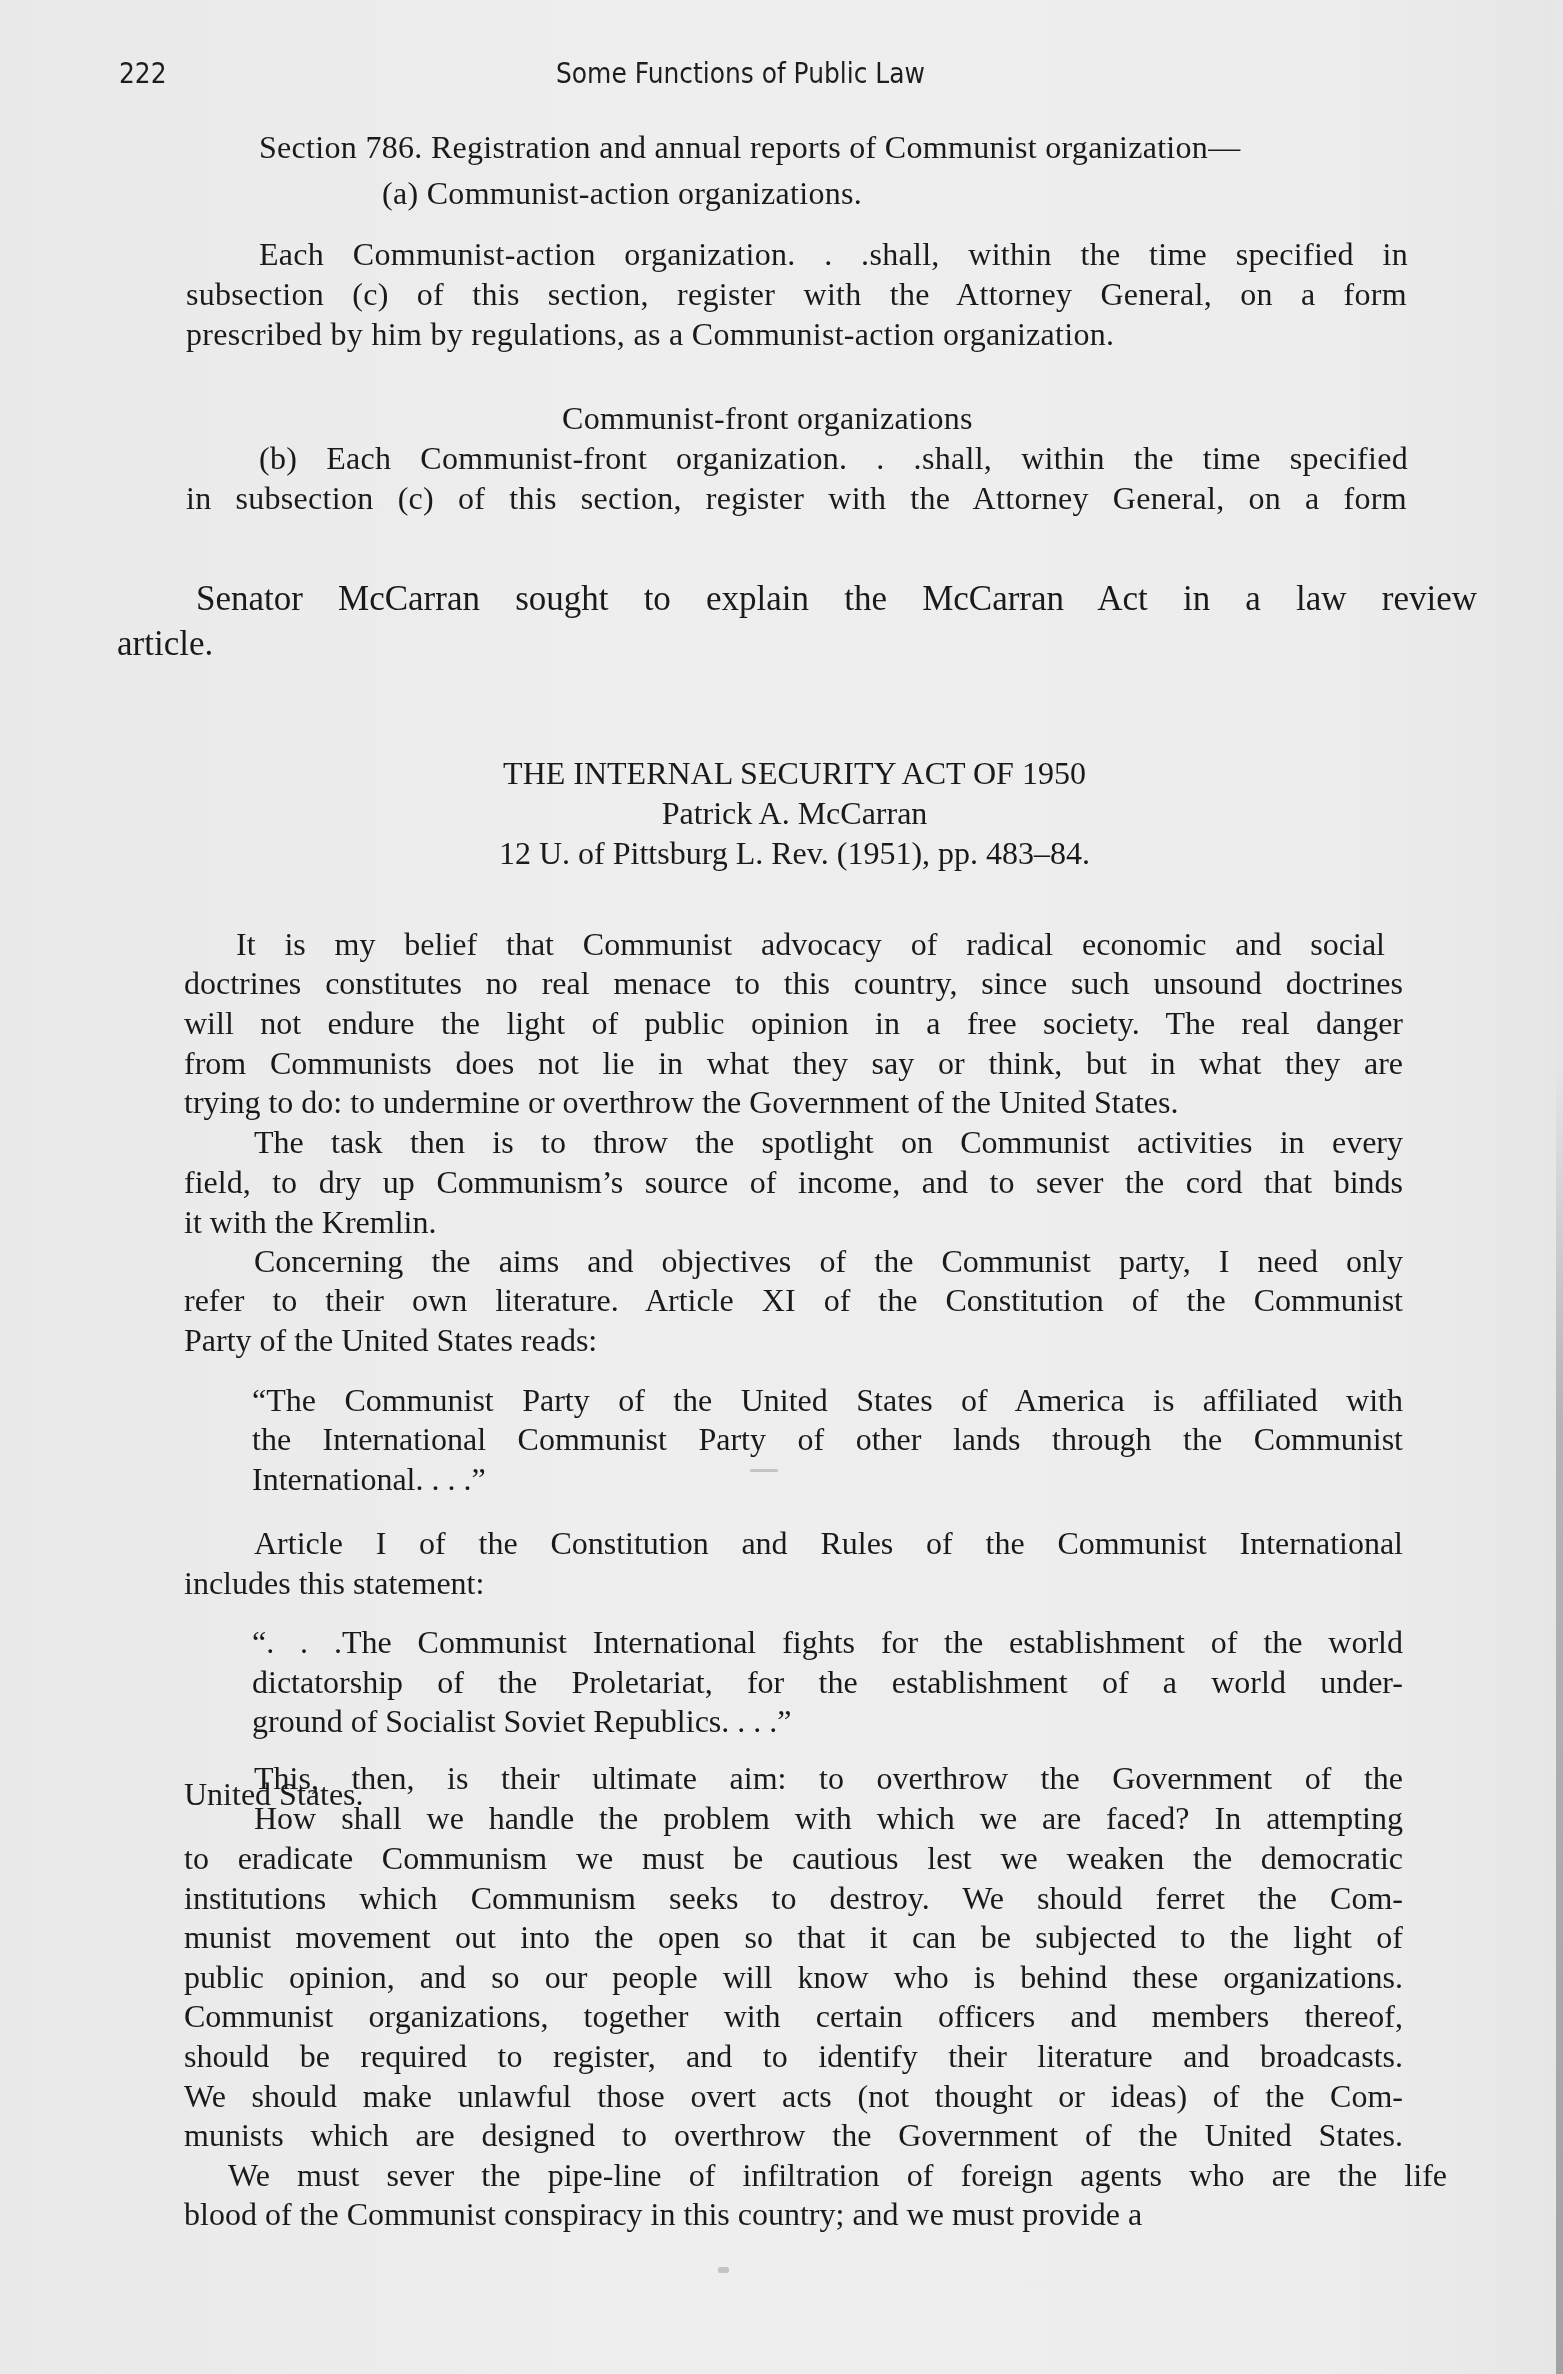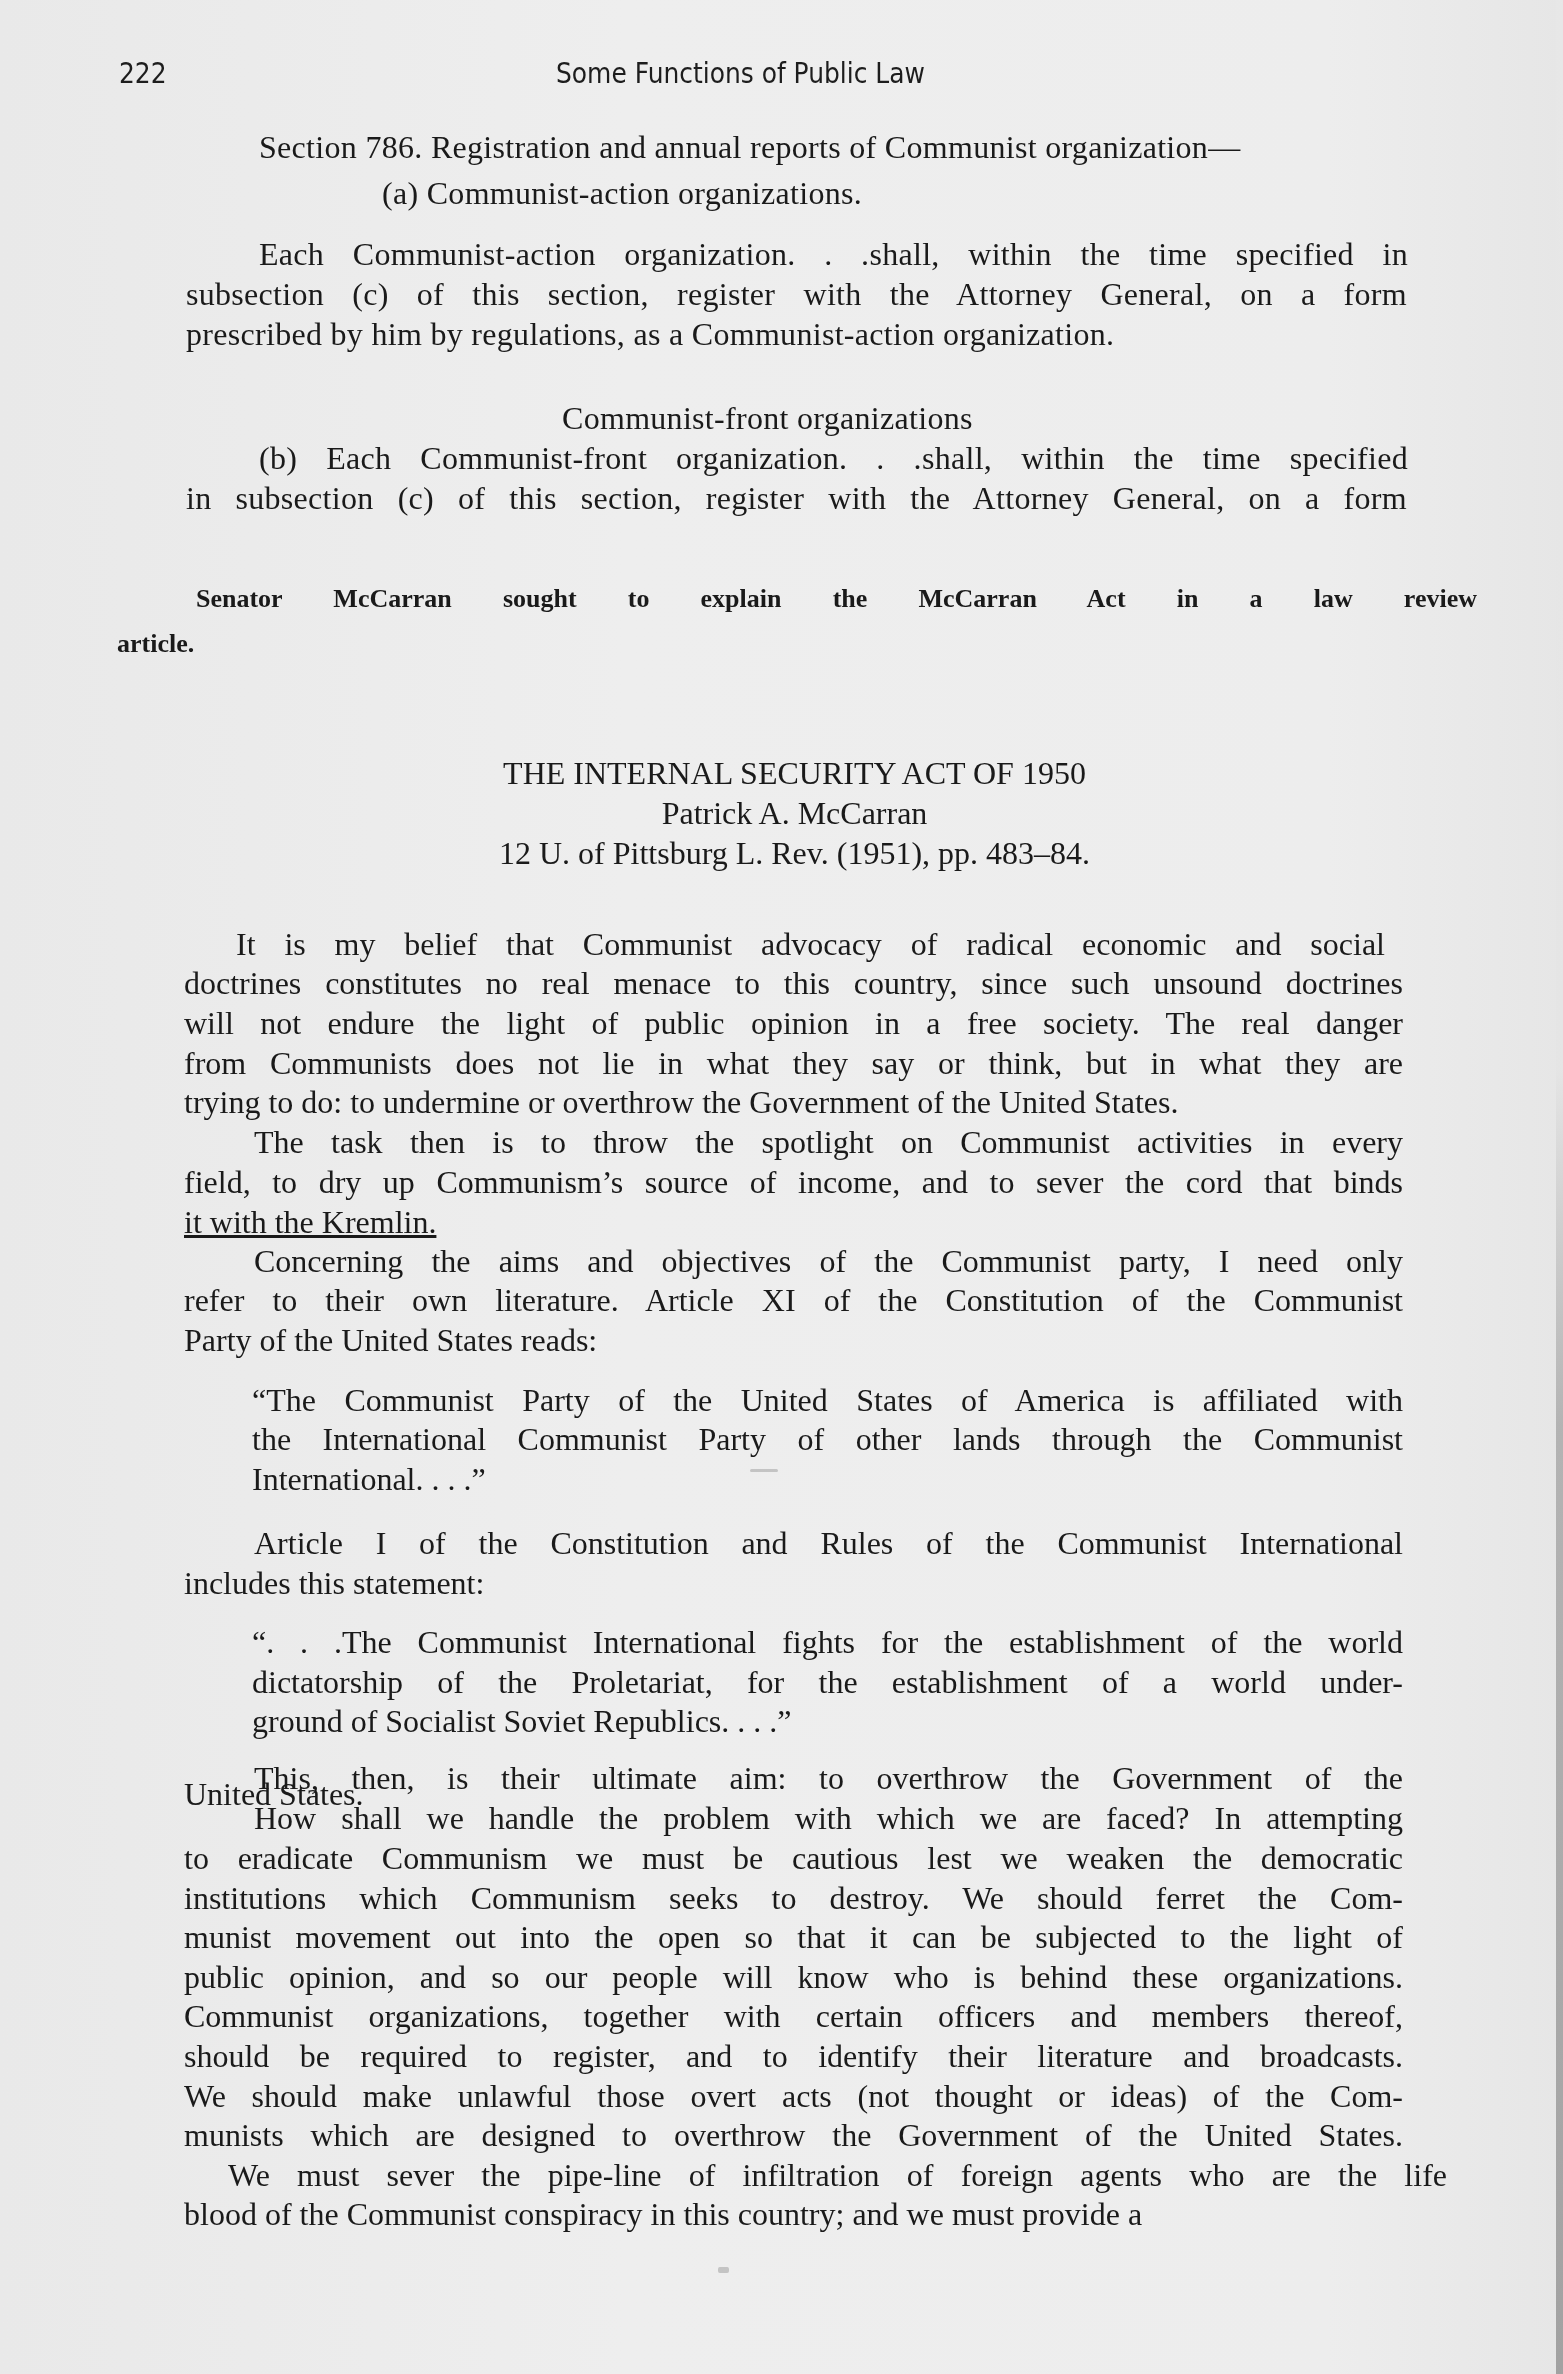--- a/index.html
+++ b/index.html
@@ -25,21 +25,21 @@
     .running-head {
       font-family: "DejaVu Sans", "Liberation Sans", sans-serif;
       font-size: 29px;
       color: #1d1d1d;
       transform: scaleX(0.86);
       transform-origin: left top;
     }
     .stat { font-size: 32px; line-height: 40px; letter-spacing: 0.3px; }
     .line { position: absolute; white-space: nowrap; }
     .j { display: block; text-align: justify; text-align-last: justify; }
-    .lead { font-size: 26px; line-height: 45px; font-weight: bold; }
+    .lead { font-size: 35px; line-height: 45px; }
     .title { font-size: 32px; line-height: 40px; text-align: center; }
     .body { font-size: 32px; line-height: 40px; }
     .it { }
     .speck { position: absolute; background: #9a9a9a; opacity: 0.5; border-radius: 1.9px; }
   </style>
 </head>
 <body>
 
 <div class="page">
 
@@ -88,21 +88,21 @@
       <div class="line body" style="left: 184px; top: 1043px; width: 1219px;">
         <span class="j">from Communists does not lie in what they say or think, but in what they are</span>
       </div>
       <div class="line body" style="left: 184px; top: 1082px;"><span>trying to do: to undermine or overthrow the Government of the United States.</span></div>
       <div class="line body" style="left: 254px; top: 1122px; width: 1149px;">
         <span class="j">The task then is to throw the spotlight on Communist activities in every</span>
       </div>
       <div class="line body" style="left: 184px; top: 1162px; width: 1219px;">
         <span class="j">field, to dry up Communism’s source of income, and to sever the cord that binds</span>
       </div>
-      <div class="line body" style="left: 184px; top: 1202px; text-decoration: underline;"><span>it with the Kremlin.</span></div>
+      <div class="line body" style="left: 184px; top: 1202px;"><span>it with the Kremlin.</span></div>
       <div class="line body" style="left: 254px; top: 1241px; width: 1149px;">
         <span class="j">Concerning the aims and objectives of the Communist party, I need only</span>
       </div>
       <div class="line body" style="left: 184px; top: 1280px; width: 1219px;">
         <span class="j">refer to their own literature. Article XI of the Constitution of the Communist</span>
       </div>
       <div class="line body" style="left: 184px; top: 1320px;"><span>Party of the United States reads:</span></div>
       <div class="line body" style="left: 252px; top: 1380px; width: 1151px;">
         <span class="j">“The Communist Party of the United States of America is affiliated with</span>
       </div>

